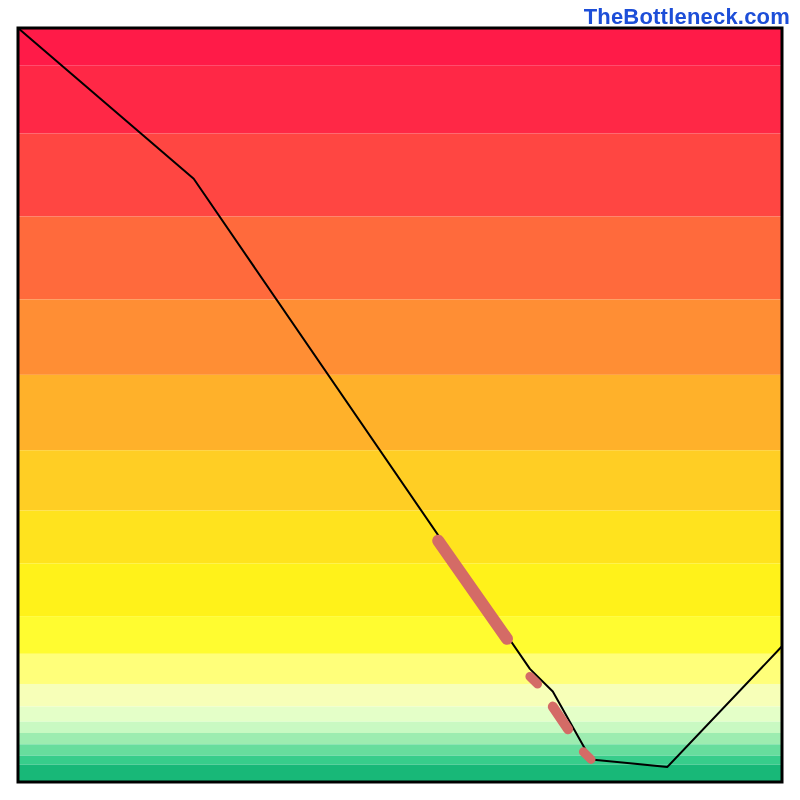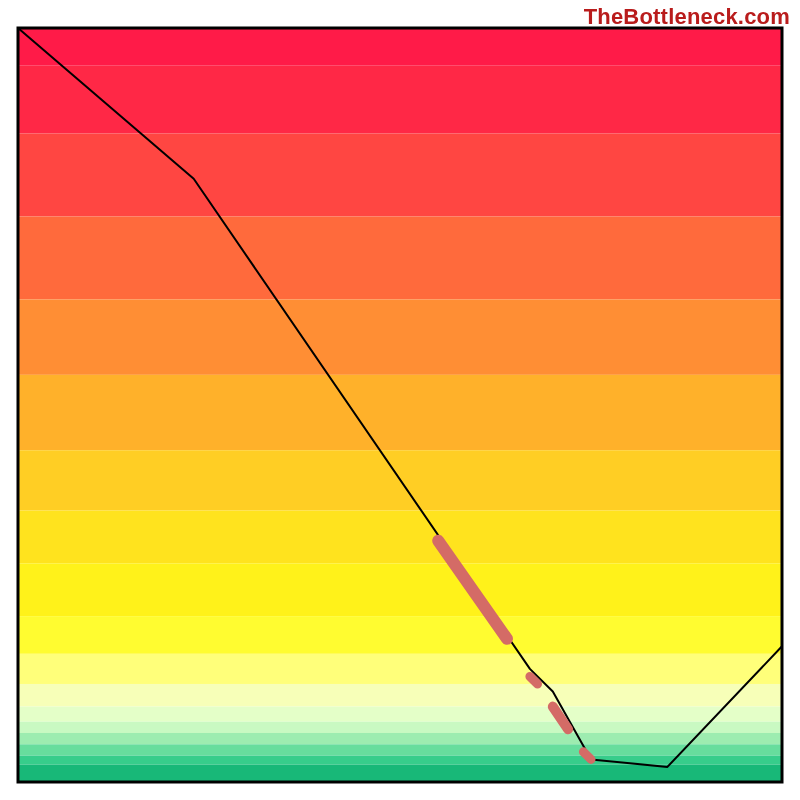--- a/index.html
+++ b/index.html
@@ -17,21 +17,21 @@
     height: 800px;
   }
   svg {
     display: block;
   }
   .watermark {
     position: absolute;
     top: 4px;
     right: 10px;
     font-size: 22px;
-    color: #b91c1c;
+    color: #1d4ed8;
     font-weight: 600;
     letter-spacing: 0.2px;
     pointer-events: none;
   }
 </style>
 </head>
 <body>
 
 <div class="chart-wrap">
   <svg id="chart-svg" width="800" height="800" viewBox="0 0 800 800">

